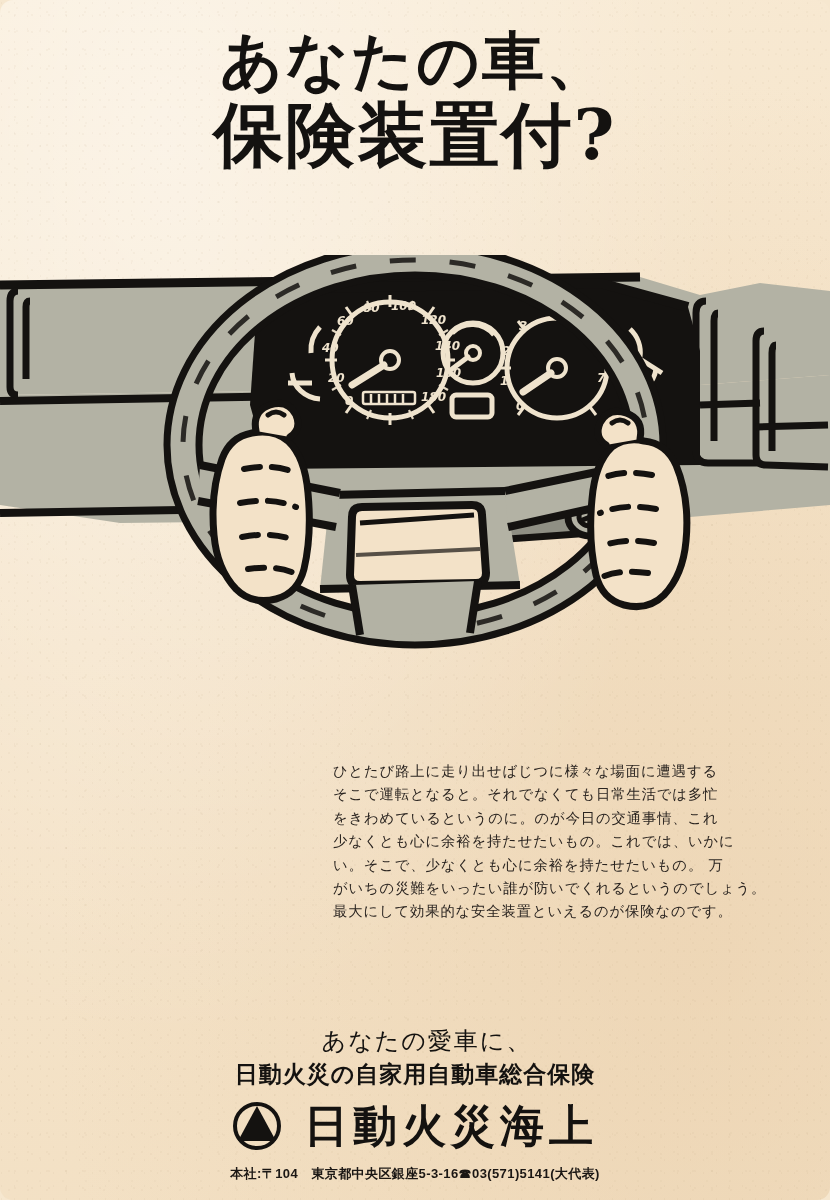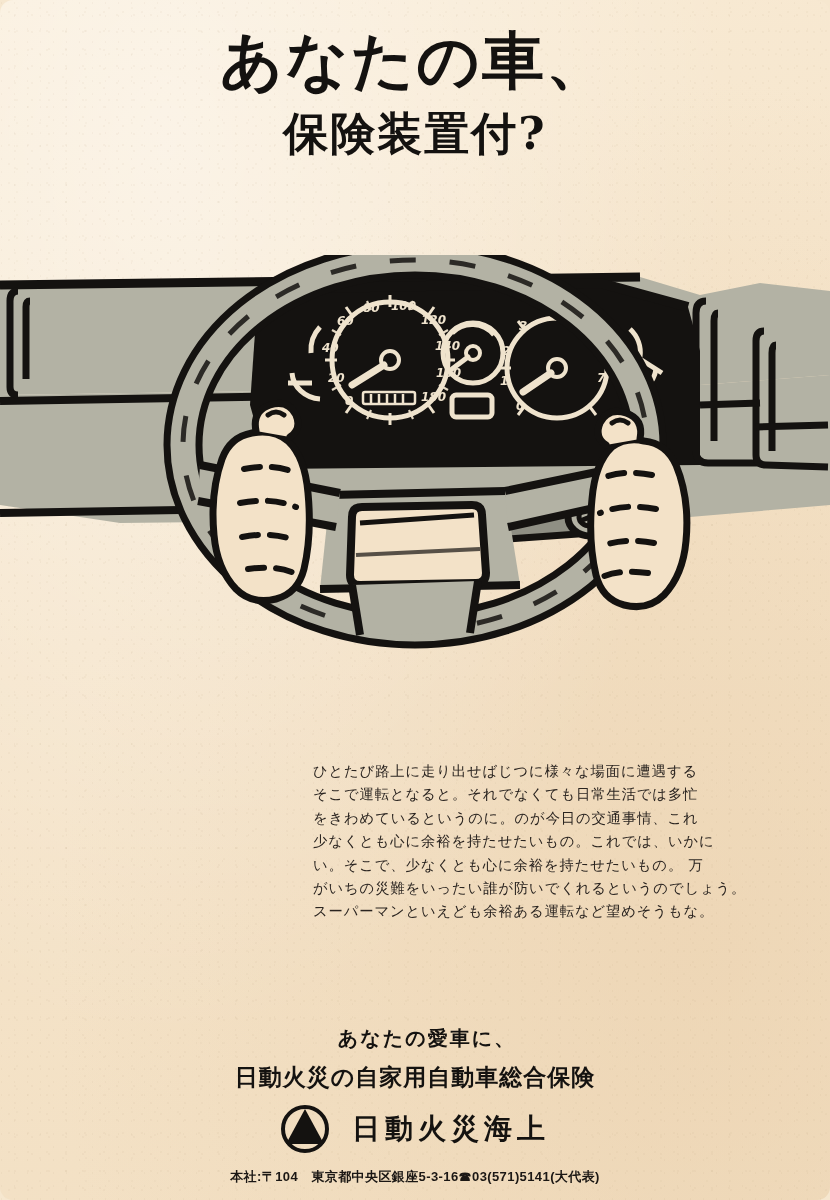--- a/index.html
+++ b/index.html
@@ -33,51 +33,51 @@
   .headline{
     position:absolute;left:0;right:0;top:28px;
     text-align:center;
     color:#141210;
     font-family:"DejaVu Serif","Liberation Serif",serif;
     font-weight:700;
     letter-spacing:2px;
     line-height:1.05;
   }
   .headline .l1{display:block;font-size:62px;}
-  .headline .l2{display:block;font-size:45px;margin-top:17px;}
+  .headline .l2{display:block;font-size:70px;margin-top:5px;}
 
   
   .illo{position:absolute;left:0;top:255px;width:830px;height:420px;}
   .illo svg{display:block;}
 
   
   .body-copy{
     position:absolute;left:313px;top:760px;width:380px;
     color:#2a2420;
     font-size:14.3px;
     line-height:23.4px;
     letter-spacing:.9px;
     text-align:justify;
   }
   .body-copy p{margin:0;}
-  .body-copy .ln{display:block;white-space:nowrap;}
+  .body-copy .ln{display:block;white-space:nowrap;margin-left:20px;}
 
   
   .footer{position:absolute;left:0;right:0;top:1026px;text-align:center;color:#141210;}
-  .tag1{font-size:20px;font-weight:700;letter-spacing:2px;line-height:1.25;padding-left:24px;}
-  .tag2{font-size:23px;font-weight:700;letter-spacing:1px;line-height:1.3;margin-top:11px;}
+  .tag1{font-size:24px;font-weight:400;letter-spacing:2px;line-height:1.25;padding-left:24px;}
+  .tag2{font-size:23px;font-weight:700;letter-spacing:1px;line-height:1.3;margin-top:3px;}
 
   .brandrow{
     margin-top:12px;
     display:flex;align-items:center;justify-content:center;gap:22px;
   }
   .logo-mark{width:50px;height:50px;flex:0 0 auto;}
   .brand-name{
     font-family:"DejaVu Sans","Liberation Sans",sans-serif;
-    font-size:28px;font-weight:700;letter-spacing:5px;line-height:1;
+    font-size:44px;font-weight:700;letter-spacing:5px;line-height:1;
     color:#141210;
     text-align:center;
   }
   .addr{
     margin-top:14px;
     font-size:13px;letter-spacing:.4px;color:#1b1714;
     font-family:Liberation Sans, sans-serif;
     font-weight:700;
   }
 </style>
@@ -302,21 +302,21 @@
   </div>
 
   <div class="body-copy">
     <p>
       <span class="ln">ひとたび路上に走り出せばじつに様々な場面に遭遇する</span>
       <span class="ln">そこで運転となると。それでなくても日常生活では多忙</span>
       <span class="ln">をきわめているというのに。のが今日の交通事情、これ</span>
       <span class="ln">少なくとも心に余裕を持たせたいもの。これでは、いかに</span>
       <span class="ln">い。そこで、少なくとも心に余裕を持たせたいもの。 万</span>
       <span class="ln">がいちの災難をいったい誰が防いでくれるというのでしょう。</span>
-      <span class="ln">スーパーマンといえども余裕ある運転など望めそうもな。</span>
+      <span class="ln">最大にして効果的な安全装置といえるのが保険なのです。</span>
     </p>
   </div>
 
   <div class="footer">
     <div class="tag1">あなたの愛車に、</div>
     <div class="tag2">日動火災の自家用自動車総合保険</div>
 
     <div class="brandrow">
       <span class="logo-mark">
         <svg viewBox="0 0 50 50" width="50" height="50" xmlns="http://www.w3.org/2000/svg">

